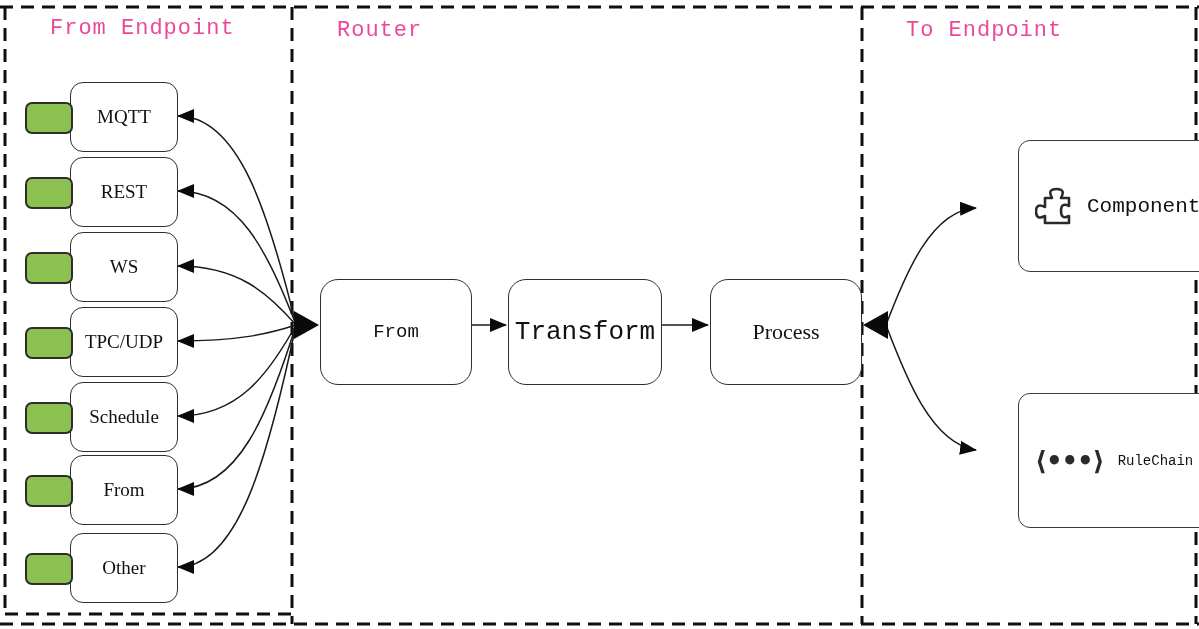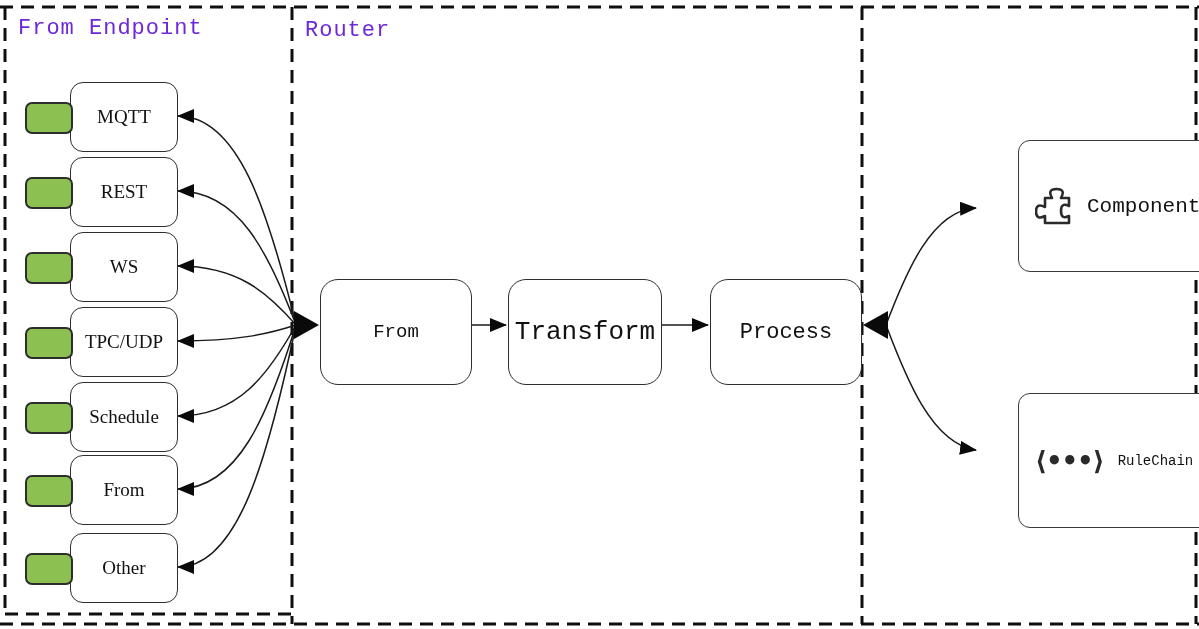--- a/index.html
+++ b/index.html
@@ -3,42 +3,42 @@
 <meta charset="utf-8">
 <style>
   html,body{margin:0;padding:0;background:#ffffff;}
   #stage{
     position:relative;width:1199px;height:629px;background:#ffffff;overflow:hidden;
     font-family:"Liberation Mono","DejaVu Sans Mono",monospace;color:#111;
   }
   #wires{position:absolute;left:0;top:0;z-index:0;}
 
   .panel-title{
-    position:absolute;z-index:2;font-size:22px;letter-spacing:1px;color:#6d28d9;white-space:nowrap;
+    position:absolute;z-index:2;font-size:22px;letter-spacing:1px;color:#ec4899;white-space:nowrap;margin-left:32px;
   }
 
   .ep-box{
     position:absolute;left:70px;width:106px;height:68px;z-index:1;
     background:#fff;border:1.4px solid #2e2e2e;border-radius:13px;
     display:flex;align-items:center;justify-content:center;
     font-size:19px;white-space:nowrap;font-family:Liberation Serif, serif;
   }
   .ep-icon{
     position:absolute;left:25px;width:44px;height:28px;z-index:2;
     background:var(--icon-fill,#8CC152);border:2px solid var(--icon-border,#2d2d2d);border-radius:7px;
   }
 
   .router-box{
     position:absolute;top:273px;height:104px;z-index:1;
     background:#fff;border:1.4px solid #2e2e2e;border-radius:18px;
     display:flex;align-items:center;justify-content:center;white-space:nowrap;margin-top:6px;
   }
   #node-from{left:320px;width:150px;font-size:19px;}
   #node-transform{left:508px;width:152px;font-size:26px;}
-  #node-process{left:710px;width:150px;font-size:22px;}
+  #node-process{left:710px;width:150px;font-size:22px;font-family:Liberation Serif, serif;}
 
   .dest-box{
     position:absolute;left:1018px;width:198px;z-index:1;
     background:#fff;border:1.4px solid #3a3a3a;border-radius:12px;
     display:flex;align-items:center;white-space:nowrap;
   }
   #node-component{top:140px;height:130px;}
   #node-rulechain{top:393px;height:133px;}
   .dest-icon{margin-left:16px;margin-right:14px;display:flex;align-items:center;justify-content:center;}
   .glyph-icon{font-family:"DejaVu Sans",sans-serif;font-size:26px;font-weight:bold;color:#2a2a2a;letter-spacing:-1px;}
@@ -86,20 +86,21 @@
       <path d="M886 325 C906 272, 932 210, 976 208" marker-end="url(#arr)"></path>
       <path d="M886 325 C906 378, 932 444, 976 450" marker-end="url(#arr)"></path>
     </g>
 
     <polygon points="319,325 294,311 294,339" fill="#0a0a0a"></polygon>
     <polygon points="863,325 888,311 888,339" fill="#0a0a0a"></polygon>
   </svg>
 
   <div class="panel-title" style="left:18px;top:16px">From Endpoint</div>
   <div class="panel-title" style="left:305px;top:18px">Router</div>
+  <div class="panel-title" style="left:874px;top:18px">To Endpoint</div>
 
   <div class="ep-icon" style="top:102px"></div>
   <div class="ep-box" style="top:82px">
     <span>MQTT</span>
   </div>
 
   <div class="ep-icon" style="top:177px"></div>
   <div class="ep-box" style="top:157px">
     <span>REST</span>
   </div>

